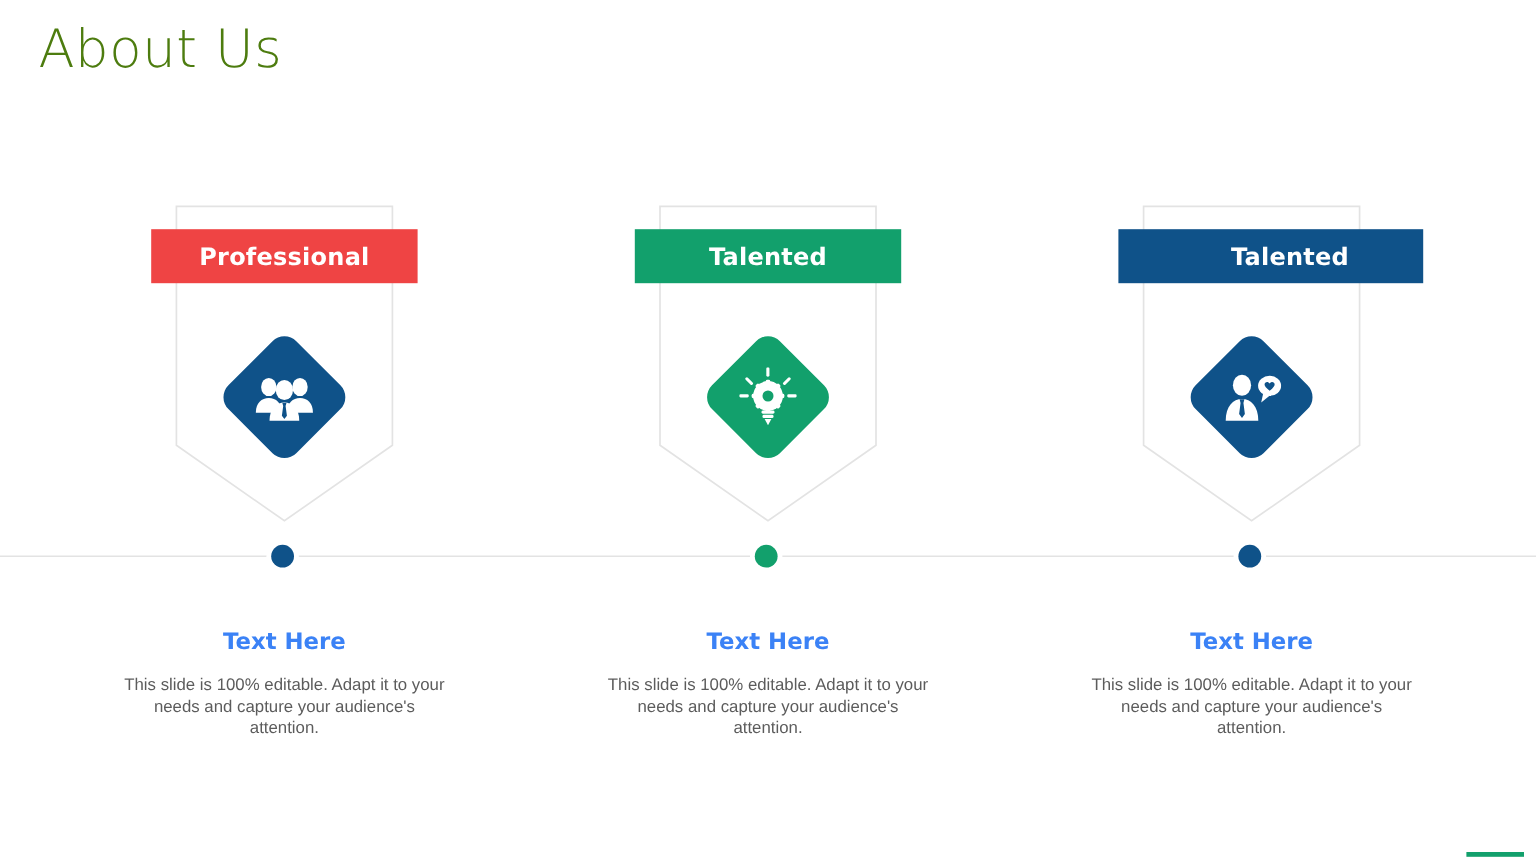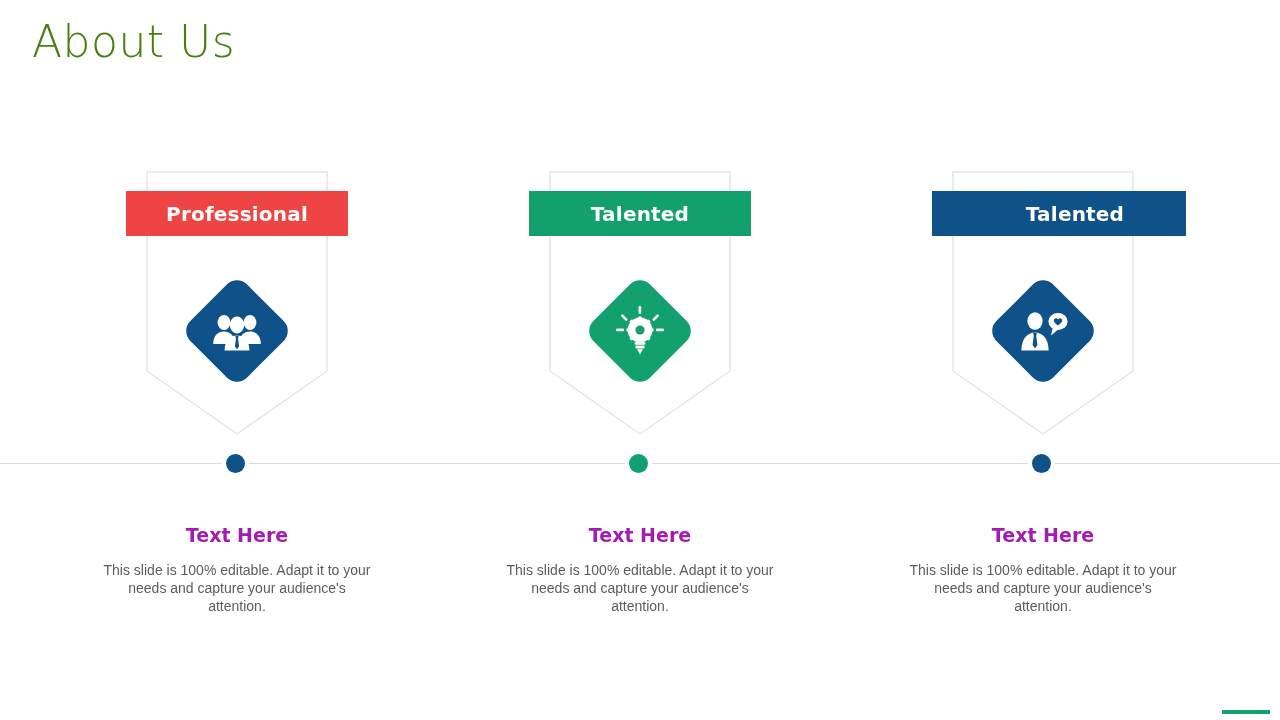--- a/index.html
+++ b/index.html
@@ -137,21 +137,21 @@
   .text-block {
     position: absolute;
     left: 22px;
     top: 524px;
     width: 360px;
     text-align: center;
   }
   .text-heading {
     font-size: 19px;
     font-weight: bold;
-    color: #a21caf;
+    color: #3b82f6;
     margin: 0 0 16px 0;
     font-family: "DejaVu Sans", sans-serif;
   }
   .text-body {
     font-size: 14px;
     color: #5c5c5c;
     line-height: 1.28;
     margin: 0 auto;
     width: 268px;
     font-family: "Liberation Sans", sans-serif;

